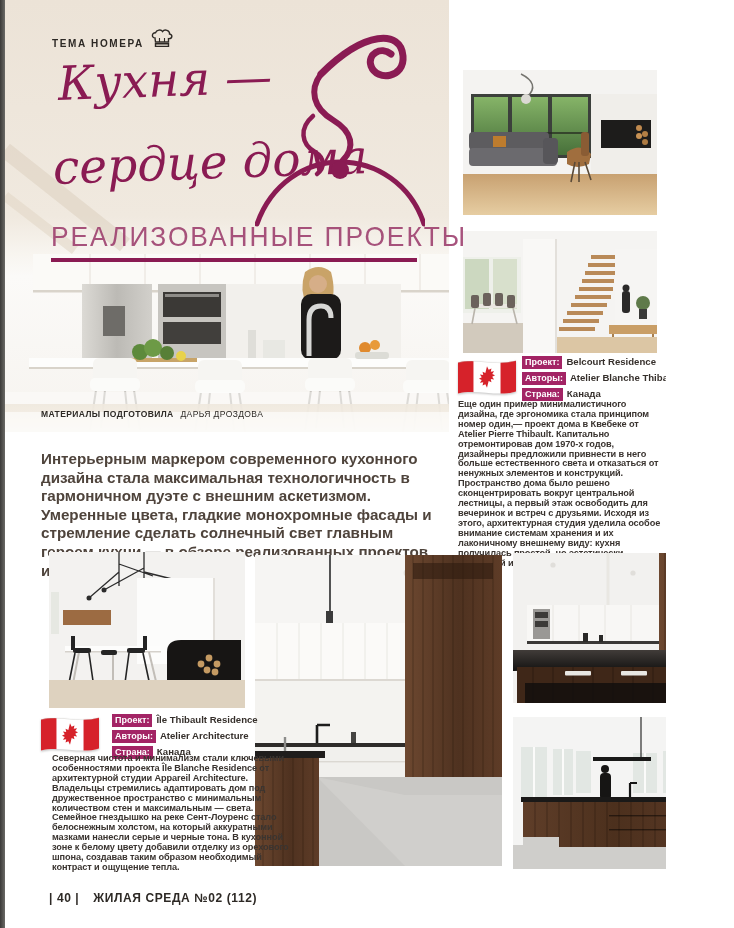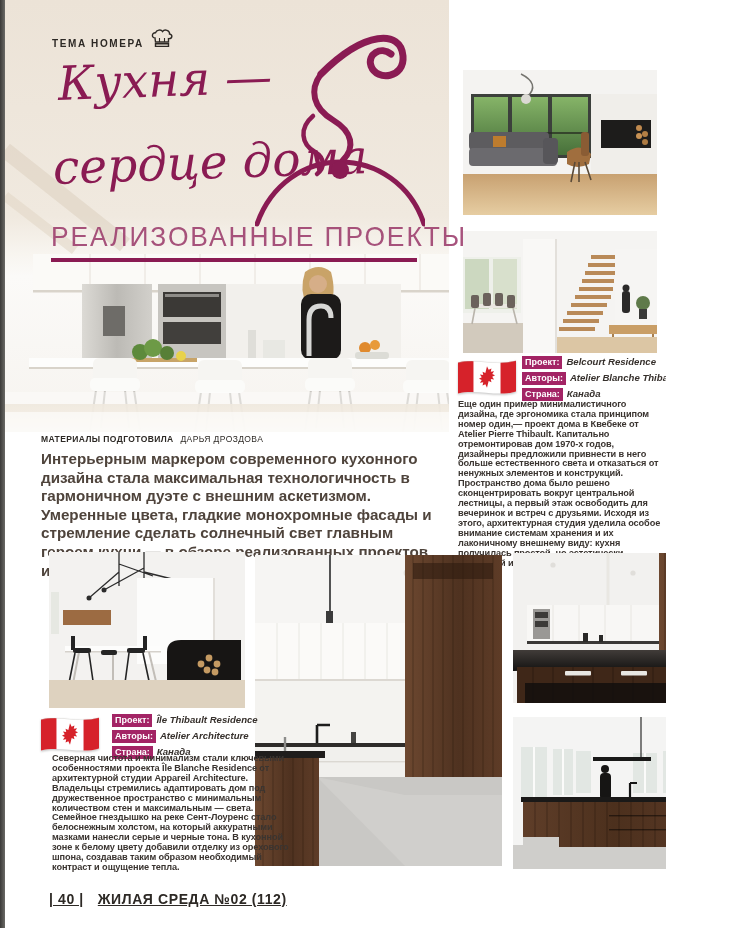--- a/index.html
+++ b/index.html
@@ -16,21 +16,21 @@
 
   .kicker-row{left:47px;top:29px;height:22px;display:flex;align-items:center;gap:6px;}
   .kicker{font-size:10px;font-weight:bold;letter-spacing:1.6px;color:#2d2925;text-transform:uppercase;padding-top:6px;}
   .title-script{font-family:"DejaVu Serif",serif;font-style:italic;color:#8a1b53;transform:rotate(-2deg);transform-origin:left top;}
   .title1{left:52px;top:56px;font-size:47px;}
   .title2{left:47px;top:140px;font-size:47px;}
   .section-heading{left:46px;top:221px;font-size:27.5px;font-weight:400;letter-spacing:2px;
      color:rgba(155,59,107,0.88);transform:scaleX(.96);transform-origin:left top;white-space:nowrap;}
   .rule{left:46px;top:258px;width:366px;height:3.5px;background:#8a1b53;}
 
-  .byline{left:41px;top:434px;font-size:8.5px;color:#2d2925;text-transform:uppercase;letter-spacing:.4px;}
+  .byline{left:41px;top:409px;font-size:8.5px;color:#2d2925;text-transform:uppercase;letter-spacing:.4px;}
   .byline .b1{font-weight:bold;}
   .byline .b2{font-weight:normal;margin-left:4px;}
 
   .intro{left:41px;top:450px;width:408px;margin:0;font-size:15.2px;line-height:18.6px;
      font-weight:bold;color:#4f443c;}
 
   figure.photo{margin:0;overflow:hidden;background:#f2f1ef;}
   figure.photo svg{display:block;width:100%;height:100%;}
   .p-right1{left:463px;top:70px;width:194px;height:145px;}
   .p-right2{left:463px;top:231px;width:194px;height:122px;}
@@ -41,27 +41,27 @@
 
   .flag{width:58px;height:40px;filter:drop-shadow(0 1px 1px rgba(0,0,0,.25));}
   .flag1{left:458px;top:357px;}
   .flag2{left:41px;top:714px;}
   .proj-rows{display:flex;flex-direction:column;gap:2px;}
   .rows1{left:522px;top:356px;}
   .rows2{left:112px;top:714px;}
   .proj-row{display:flex;align-items:flex-start;height:14px;white-space:nowrap;}
   .tag{display:inline-block;background:#a32465;color:#fff;font-size:9px;font-weight:bold;
        line-height:11px;padding:1px 3px 1px 3px;margin-right:4px;}
-  .val{font-size:9.6px;font-weight:bold;color:#36302c;font-style:italic;}
+  .val{font-size:9.6px;font-weight:bold;color:#36302c;}
 
   .body-text{margin:0;font-size:9.2px;line-height:9.9px;font-weight:bold;color:#3a3430;letter-spacing:-.1px;}
   .body1{left:458px;top:400px;width:206px;}
   .body2{left:41px;top:754px;width:241px;margin-left:11px;}
 
-  .footer{left:49px;top:891px;font-size:14px;font-weight:bold;color:#2d2925;letter-spacing:.6px;display:flex;gap:14px;text-decoration:underline;}
+  .footer{left:49px;top:891px;font-size:12px;font-weight:bold;color:#2d2925;letter-spacing:.6px;display:flex;gap:14px;}
 </style>
 </head>
 <body>
 
 <div id="page">
 
   <div class="abs scan-edge"></div>
 
   <section class="abs hero">
     <svg viewBox="0 0 444 432" width="444" height="432" preserveAspectRatio="none">

